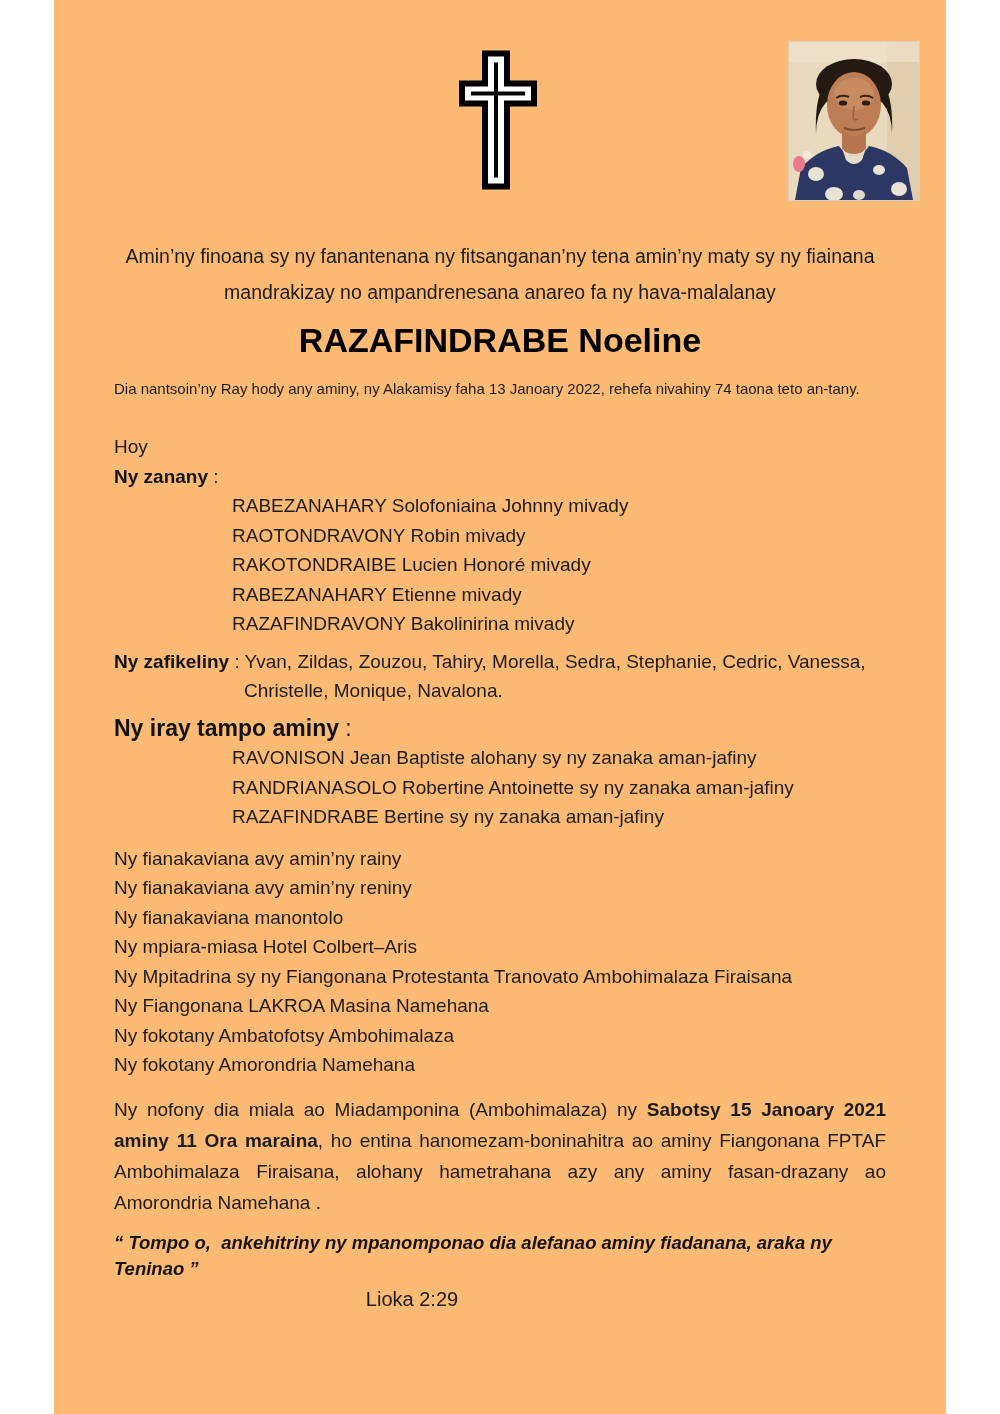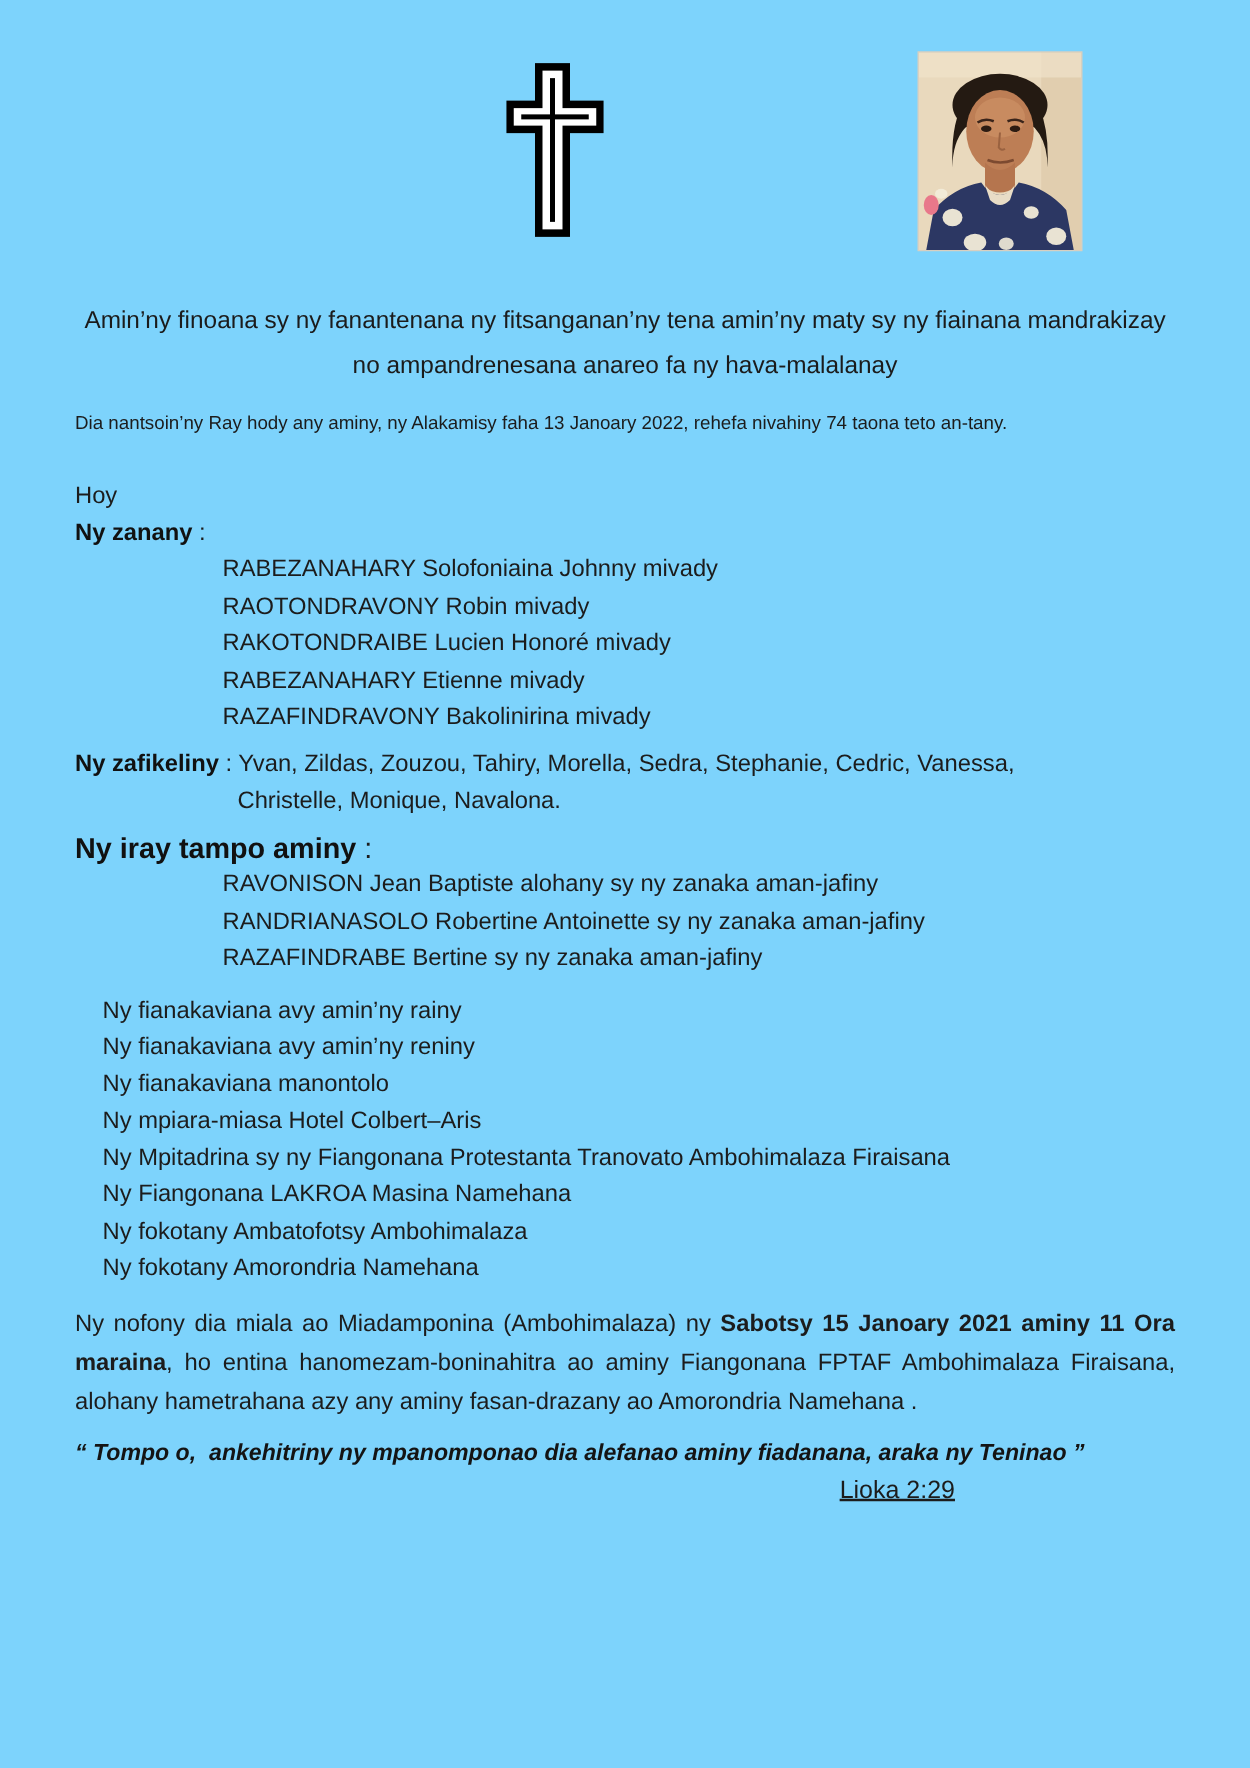--- a/index.html
+++ b/index.html
@@ -4,23 +4,23 @@
 <style>
   html, body {
     margin: 0;
     padding: 0;
     background: #ffffff;
     font-family: "Liberation Sans", sans-serif;
     color: #1c1c1c;
   }
   .page {
     position: relative;
-    width: 1000px;
+    width: 892px;
     height: 1414px;
-    background: #7dd3fc;
+    background: #fdba74;
     overflow: hidden;
     margin: 0 auto;
   }
   .content {
     padding: 0 60px;
   }
   
   .header {
     position: relative;
     height: 238px;
@@ -82,21 +82,21 @@
     font-size: 19px;
     line-height: 29.5px;
     padding-left: 130px;
     text-indent: -130px;
   }
   .solo-label {
     margin: 8px 0 0 0;
     font-size: 23px;
     line-height: 29.5px;
   }
-  .family-list { margin-top: 12px; margin-left: 22px; }
+  .family-list { margin-top: 12px; }
   .family-list .li {
     font-size: 19px;
     line-height: 29.5px;
   }
   .funeral {
     margin: 14px 0 0 0;
     font-size: 19px;
     line-height: 31px;
     text-align: justify;
   }
@@ -107,23 +107,22 @@
     line-height: 26px;
     font-weight: bold;
     font-style: italic;
     white-space: pre-wrap;
     color: #141414;
   }
   .reference {
     margin: 2px 0 0 0;
     font-size: 20px;
     line-height: 30px;
-    text-align: right;
+    text-align: center;
     padding-right: 176px;
-    text-decoration: underline;
   }
 </style>
 </head>
 <body>
 
 <div class="page">
 
   <div class="header">
     <div class="cross-wrap">
       <svg width="78" height="140" viewBox="0 0 78 139" xmlns="http://www.w3.org/2000/svg">
@@ -175,20 +174,21 @@
 
         <ellipse cx="10" cy="122" rx="6" ry="8" fill="#e8788a"></ellipse>
       </svg>
     </div>
   </div>
 
   <div class="content">
 
     <p class="intro">Amin’ny finoana sy ny fanantenana ny fitsanganan’ny tena amin’ny maty sy ny fiainana mandrakizay no ampandrenesana anareo fa ny hava-malalanay</p>
 
+    <h1 class="title">RAZAFINDRABE Noeline</h1>
 
     <p class="notice">Dia nantsoin’ny Ray hody any aminy, ny Alakamisy faha 13 Janoary 2022, rehefa nivahiny 74 taona teto an-tany.</p>
 
     <div class="hoy-block">
       <div class="plainline">Hoy</div>
       <div class="plainline">
         <span class="section-label">Ny zanany</span><span class="colon"> :</span>
       </div>
     </div>
 

